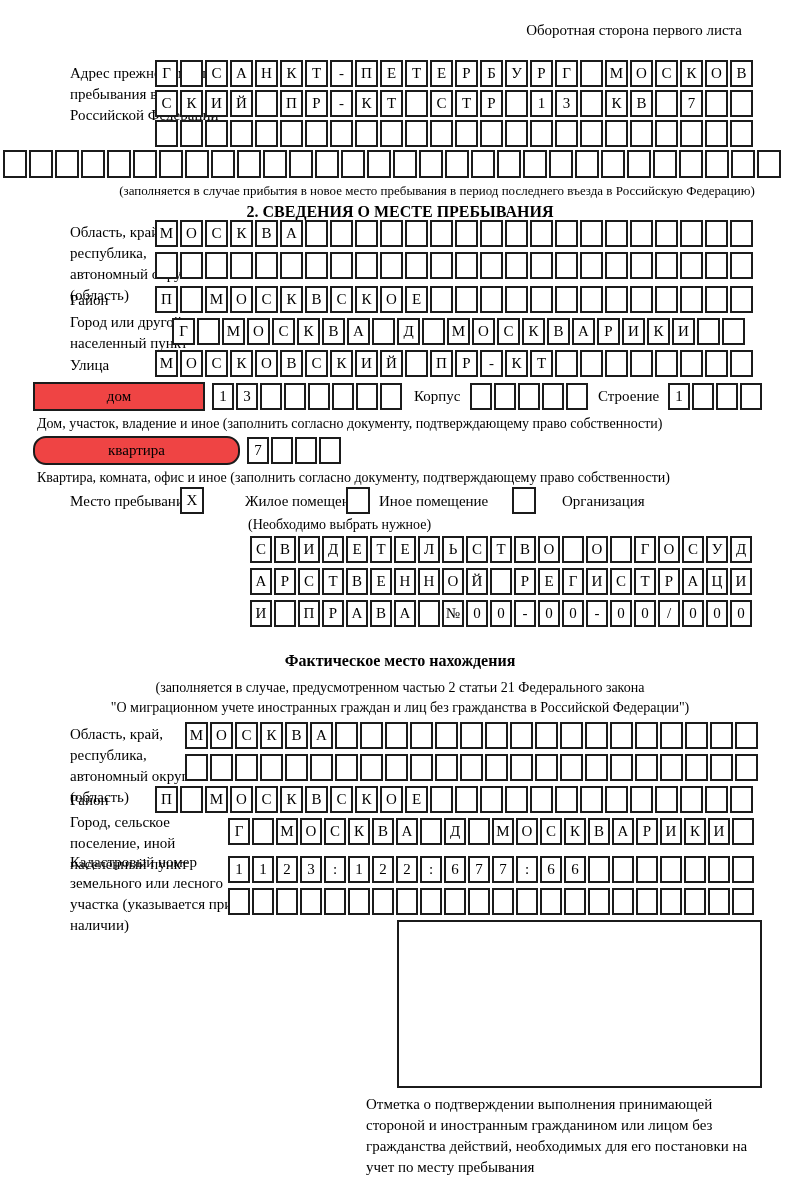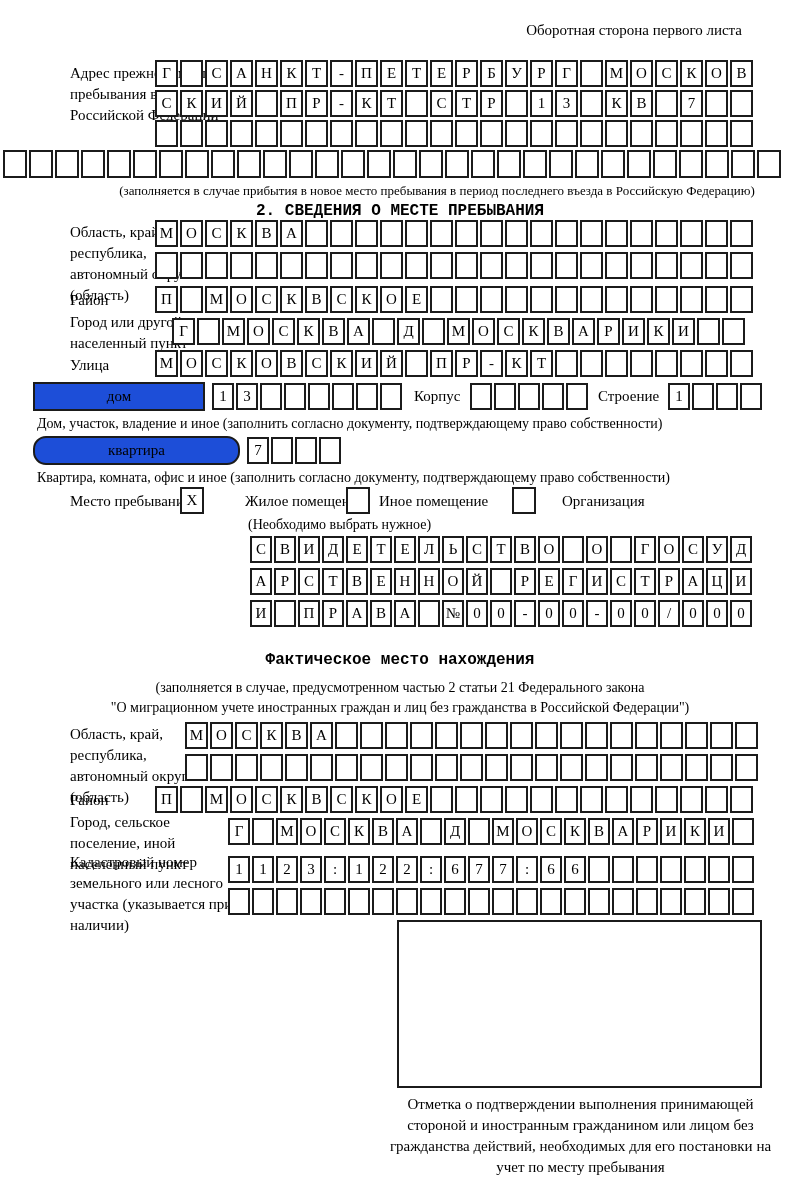--- a/index.html
+++ b/index.html
@@ -11,23 +11,23 @@
         display:flex;align-items:center;justify-content:center;
         font-size:15px;background:#fff;}
   .sm .cell{width:22px;}
   .w24 .cell{width:24px;height:28px;}
   .chk{width:24px;height:27px;border:2px solid #1b1b1b;box-sizing:border-box;display:flex;
        align-items:center;justify-content:center;font-size:15px;background:#fff;}
   .label{font-size:15px;line-height:21px;}
   .cap{font-size:14px;}
   .note{font-size:13px;}
   .center{left:0;width:800px;text-align:center;}
-  .bold{font-weight:bold;font-family:Liberation Mono, monospace;}
+  .bold{font-weight:bold;}
   .widebox{border:2px solid #1b1b1b;box-sizing:border-box;display:flex;align-items:center;
-           justify-content:center;font-size:15px;background:#1d4ed8;}
+           justify-content:center;font-size:15px;background:#ef4444;}
   .stampbox{border:2px solid #1b1b1b;box-sizing:border-box;background:#fff;}
 </style>
 </head>
 <body>
 
 <div id="form">
 
   <div class="abs label" style="top:20px;right:58px;">Оборотная сторона первого листа</div>
 
   <div class="abs label" style="left:70px;top:63px;width:152px;">Адрес прежнего места пребывания в Российской Федерации</div>
@@ -552,15 +552,15 @@
       <span class="cell"></span>
       <span class="cell"></span>
       <span class="cell"></span>
       <span class="cell"></span>
       <span class="cell"></span>
       <span class="cell"></span>
       <span class="cell"></span>
     </div>
 
   <div class="abs stampbox" style="left:397px;top:920px;width:365px;height:168px;"></div>
-  <div class="abs label" style="left:378px;top:1094px;width:405px;text-align:center;">Отметка о подтверждении выполнения принимающей стороной и иностранным гражданином или лицом без гражданства действий, необходимых для его постановки на учет по месту пребывания</div>
+  <div class="abs label" style="left:366px;top:1094px;width:405px;">Отметка о подтверждении выполнения принимающей стороной и иностранным гражданином или лицом без гражданства действий, необходимых для его постановки на учет по месту пребывания</div>
 
 </div>
 
 </body></html>

